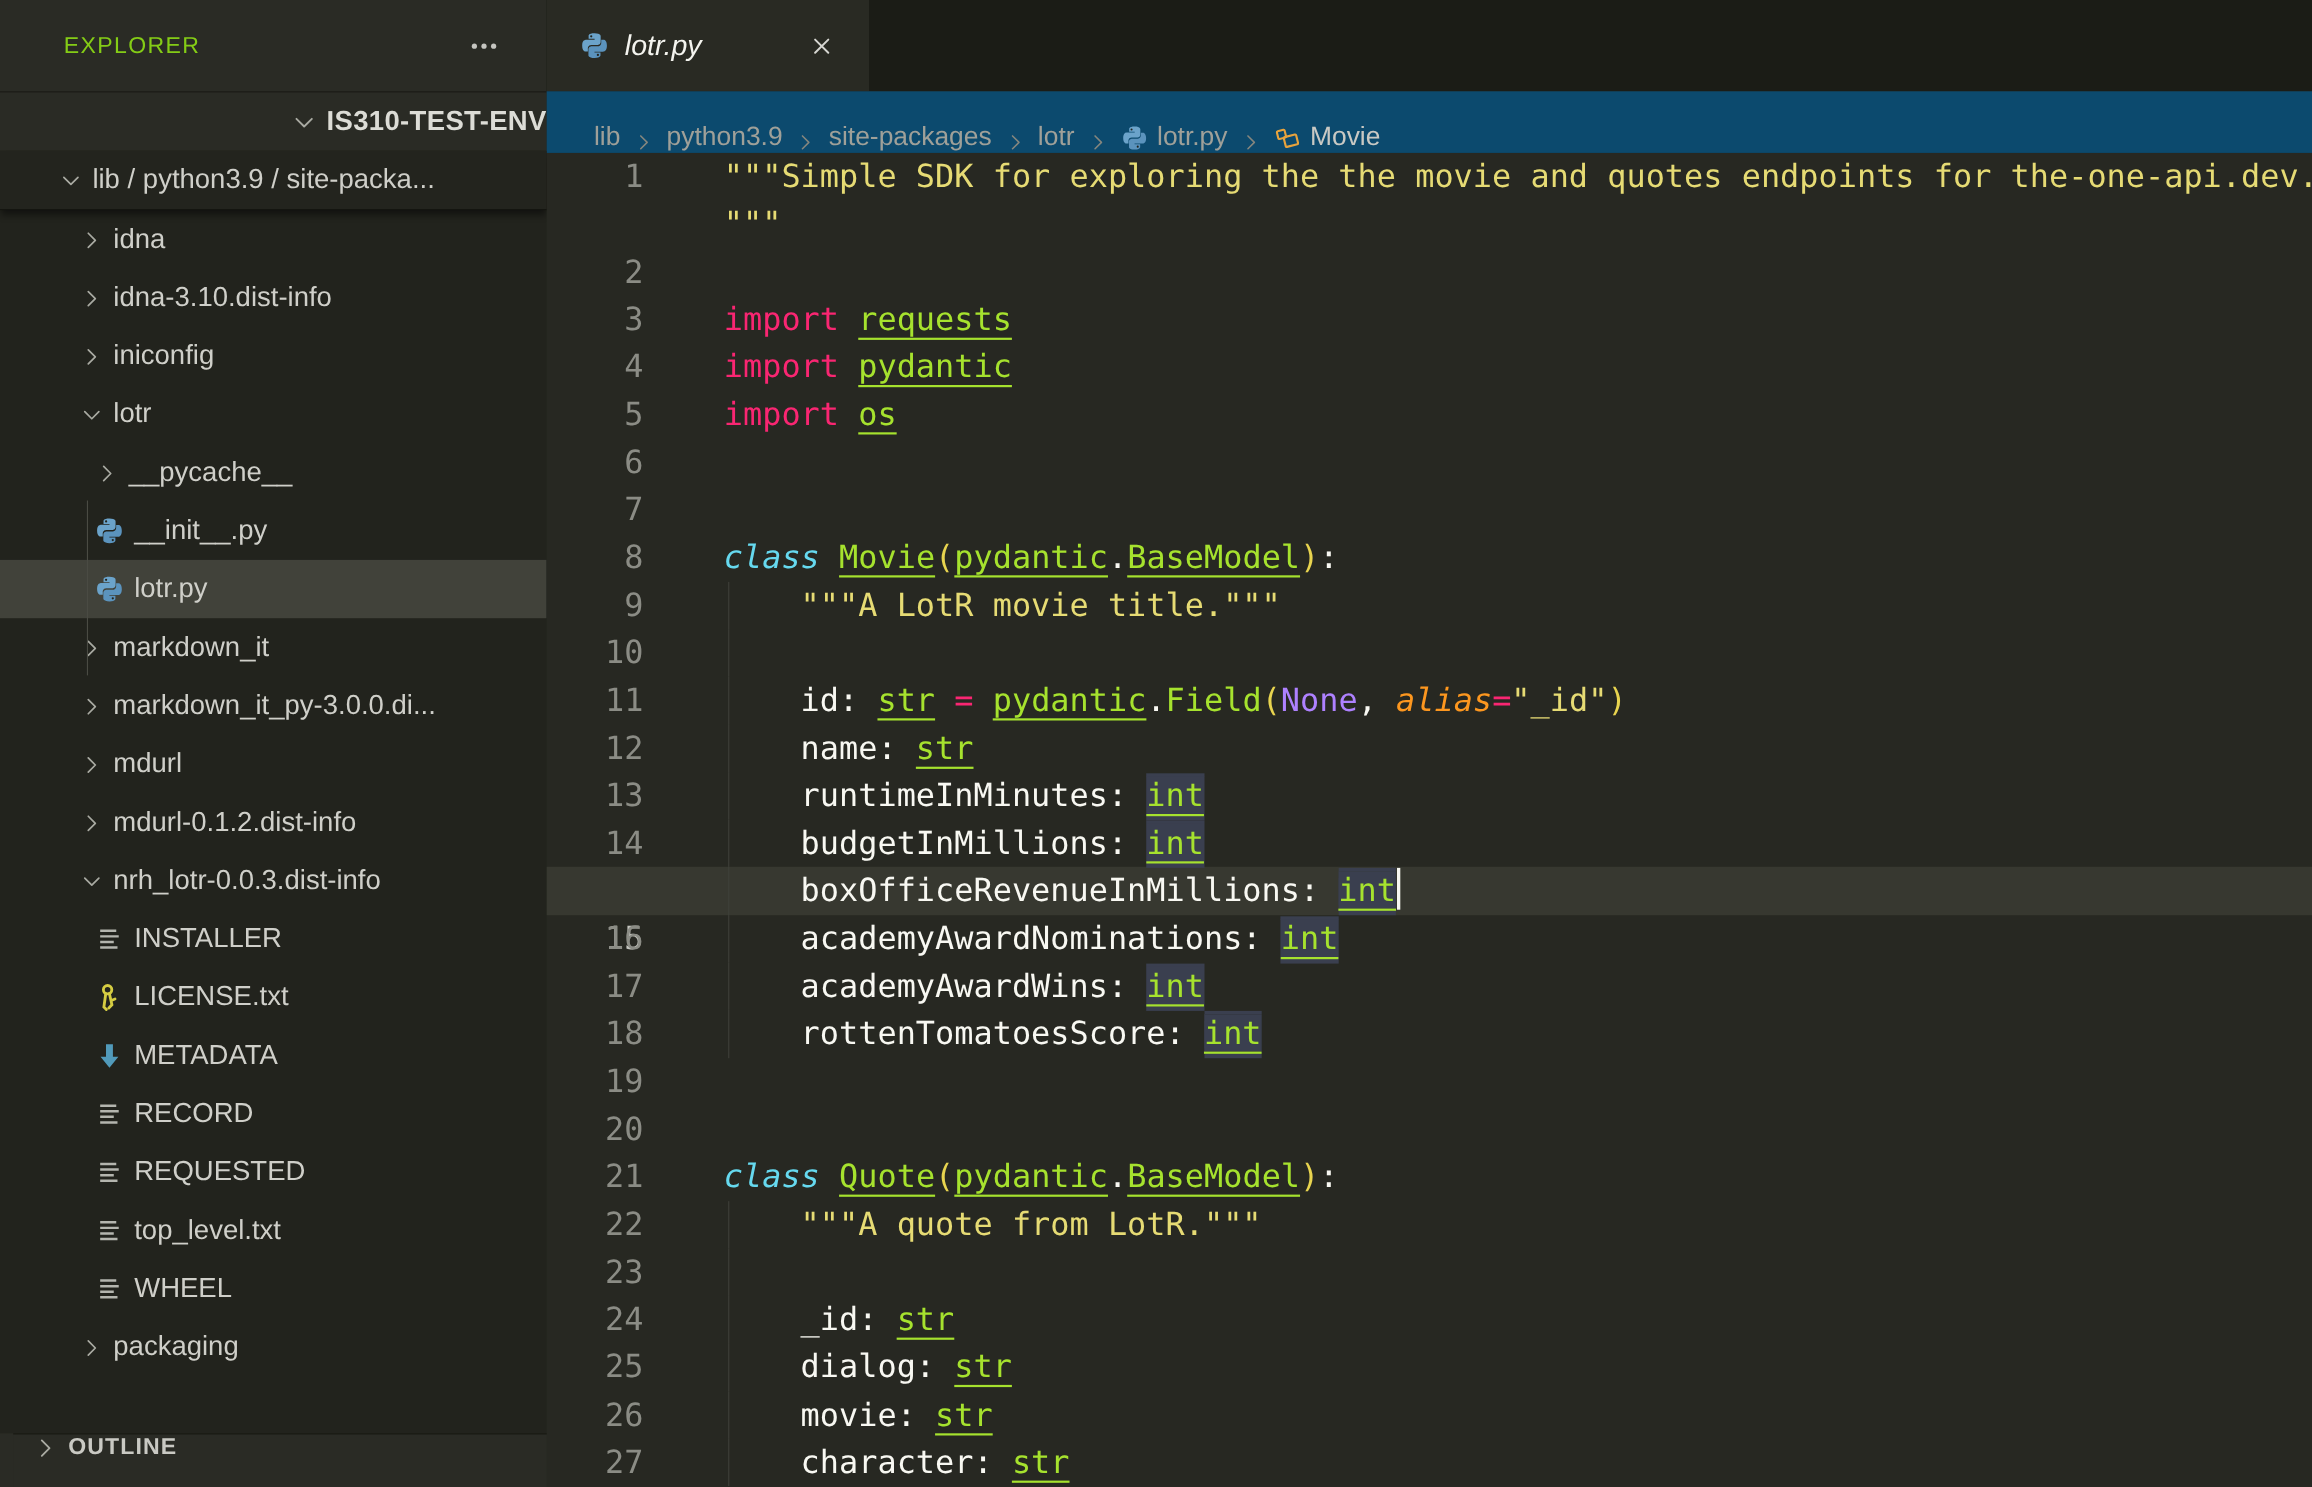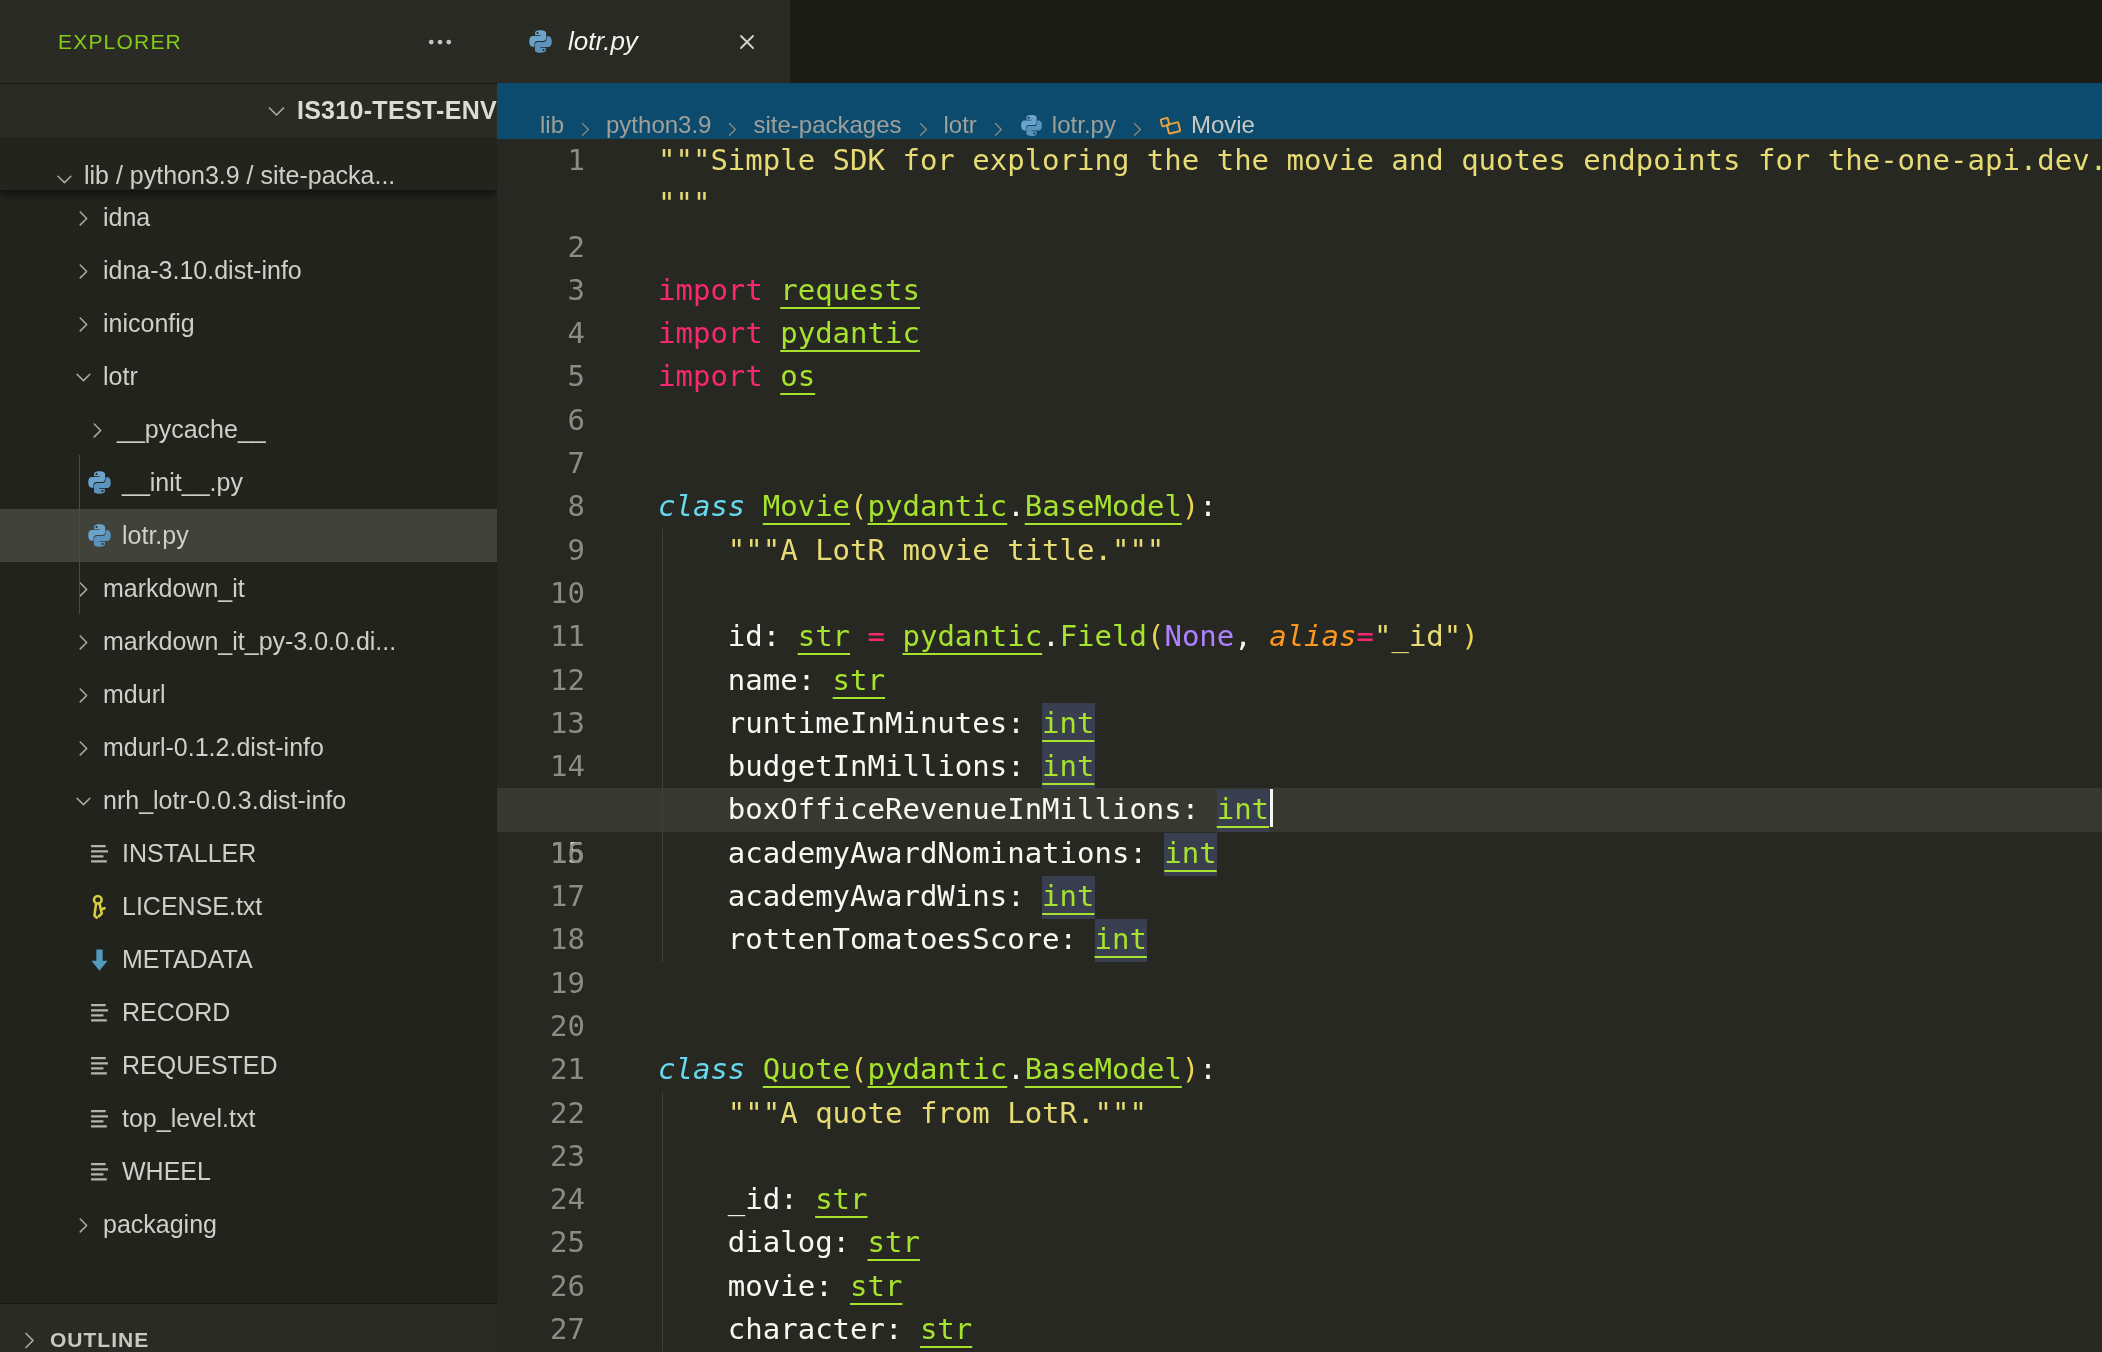--- a/index.html
+++ b/index.html
@@ -19,30 +19,30 @@
   .chev svg{width:24px;height:24px;}
 
   .tree{position:absolute;left:0;top:137px;width:497px;height:1166px;background:#22231d;overflow:hidden;}
   .tree-row{height:53px;display:flex;align-items:center;position:relative;}
   .tree-row .icon{flex:none;display:flex;align-items:center;justify-content:center;}
   .tree-row .icon.small{width:22px;height:22px;}
   .tree-row .icon.small svg{width:22px;height:22px;}
   .tree-row .icon.file{width:27px;height:27px;}
   .tree-row .icon.file svg{width:27px;height:27px;}
   .tree-label{margin-left:9px;font-size:25px;color:#cfcfc9;white-space:nowrap;}
-  .lvl1{padding-left:53px;align-items:flex-end;}
+  .lvl1{padding-left:53px;}
   .lvl2{padding-left:72px;}
   .lvl3{padding-left:86px;}
   .tree-row.selected{background:#41423a;}
   .tree-row.sticky{background:#23241e;border-bottom:1px solid #141510;
                    box-shadow:0 5px 6px -1px rgba(0,0,0,.45);position:relative;z-index:3;}
   .tree-guide{position:absolute;left:79px;top:318px;width:0;height:159px;
               border-left:1px solid #4a4b43;z-index:1;}
-  .outline-row{position:absolute;left:0;top:1303px;width:497px;height:49px;background:#2a2b25;
-               border-top:1px solid #161711;display:flex;align-items:flex-end;padding-left:17px;gap:9px;box-sizing:border-box;}
+  .outline-row{position:absolute;left:12px;top:1303px;width:497px;height:49px;background:#2a2b25;
+               border-top:1px solid #161711;display:flex;align-items:flex-start;padding-left:17px;gap:9px;box-sizing:border-box;}
   .outline-label{font-size:21px;font-weight:700;letter-spacing:1px;color:#c9c9c3;}
 
   
   .editor{position:absolute;left:497px;top:0;width:1605px;height:1352px;background:#272822;}
   .tabbar{position:absolute;left:0;top:0;width:1605px;height:83px;background:#1b1c16;display:flex;}
   .tab{width:293px;height:83px;background:#292a23;display:flex;align-items:center;box-sizing:border-box;padding:0 0 0 30px;}
   .tab .icon{width:27px;height:27px;flex:none;}
   .tab .icon svg{width:27px;height:27px;}
   .tab-label{margin-left:14px;font-style:italic;font-size:26px;color:#f4f4ef;}
   .tab-close{margin-left:auto;margin-right:30px;width:26px;height:26px;color:#d6d6d1;

